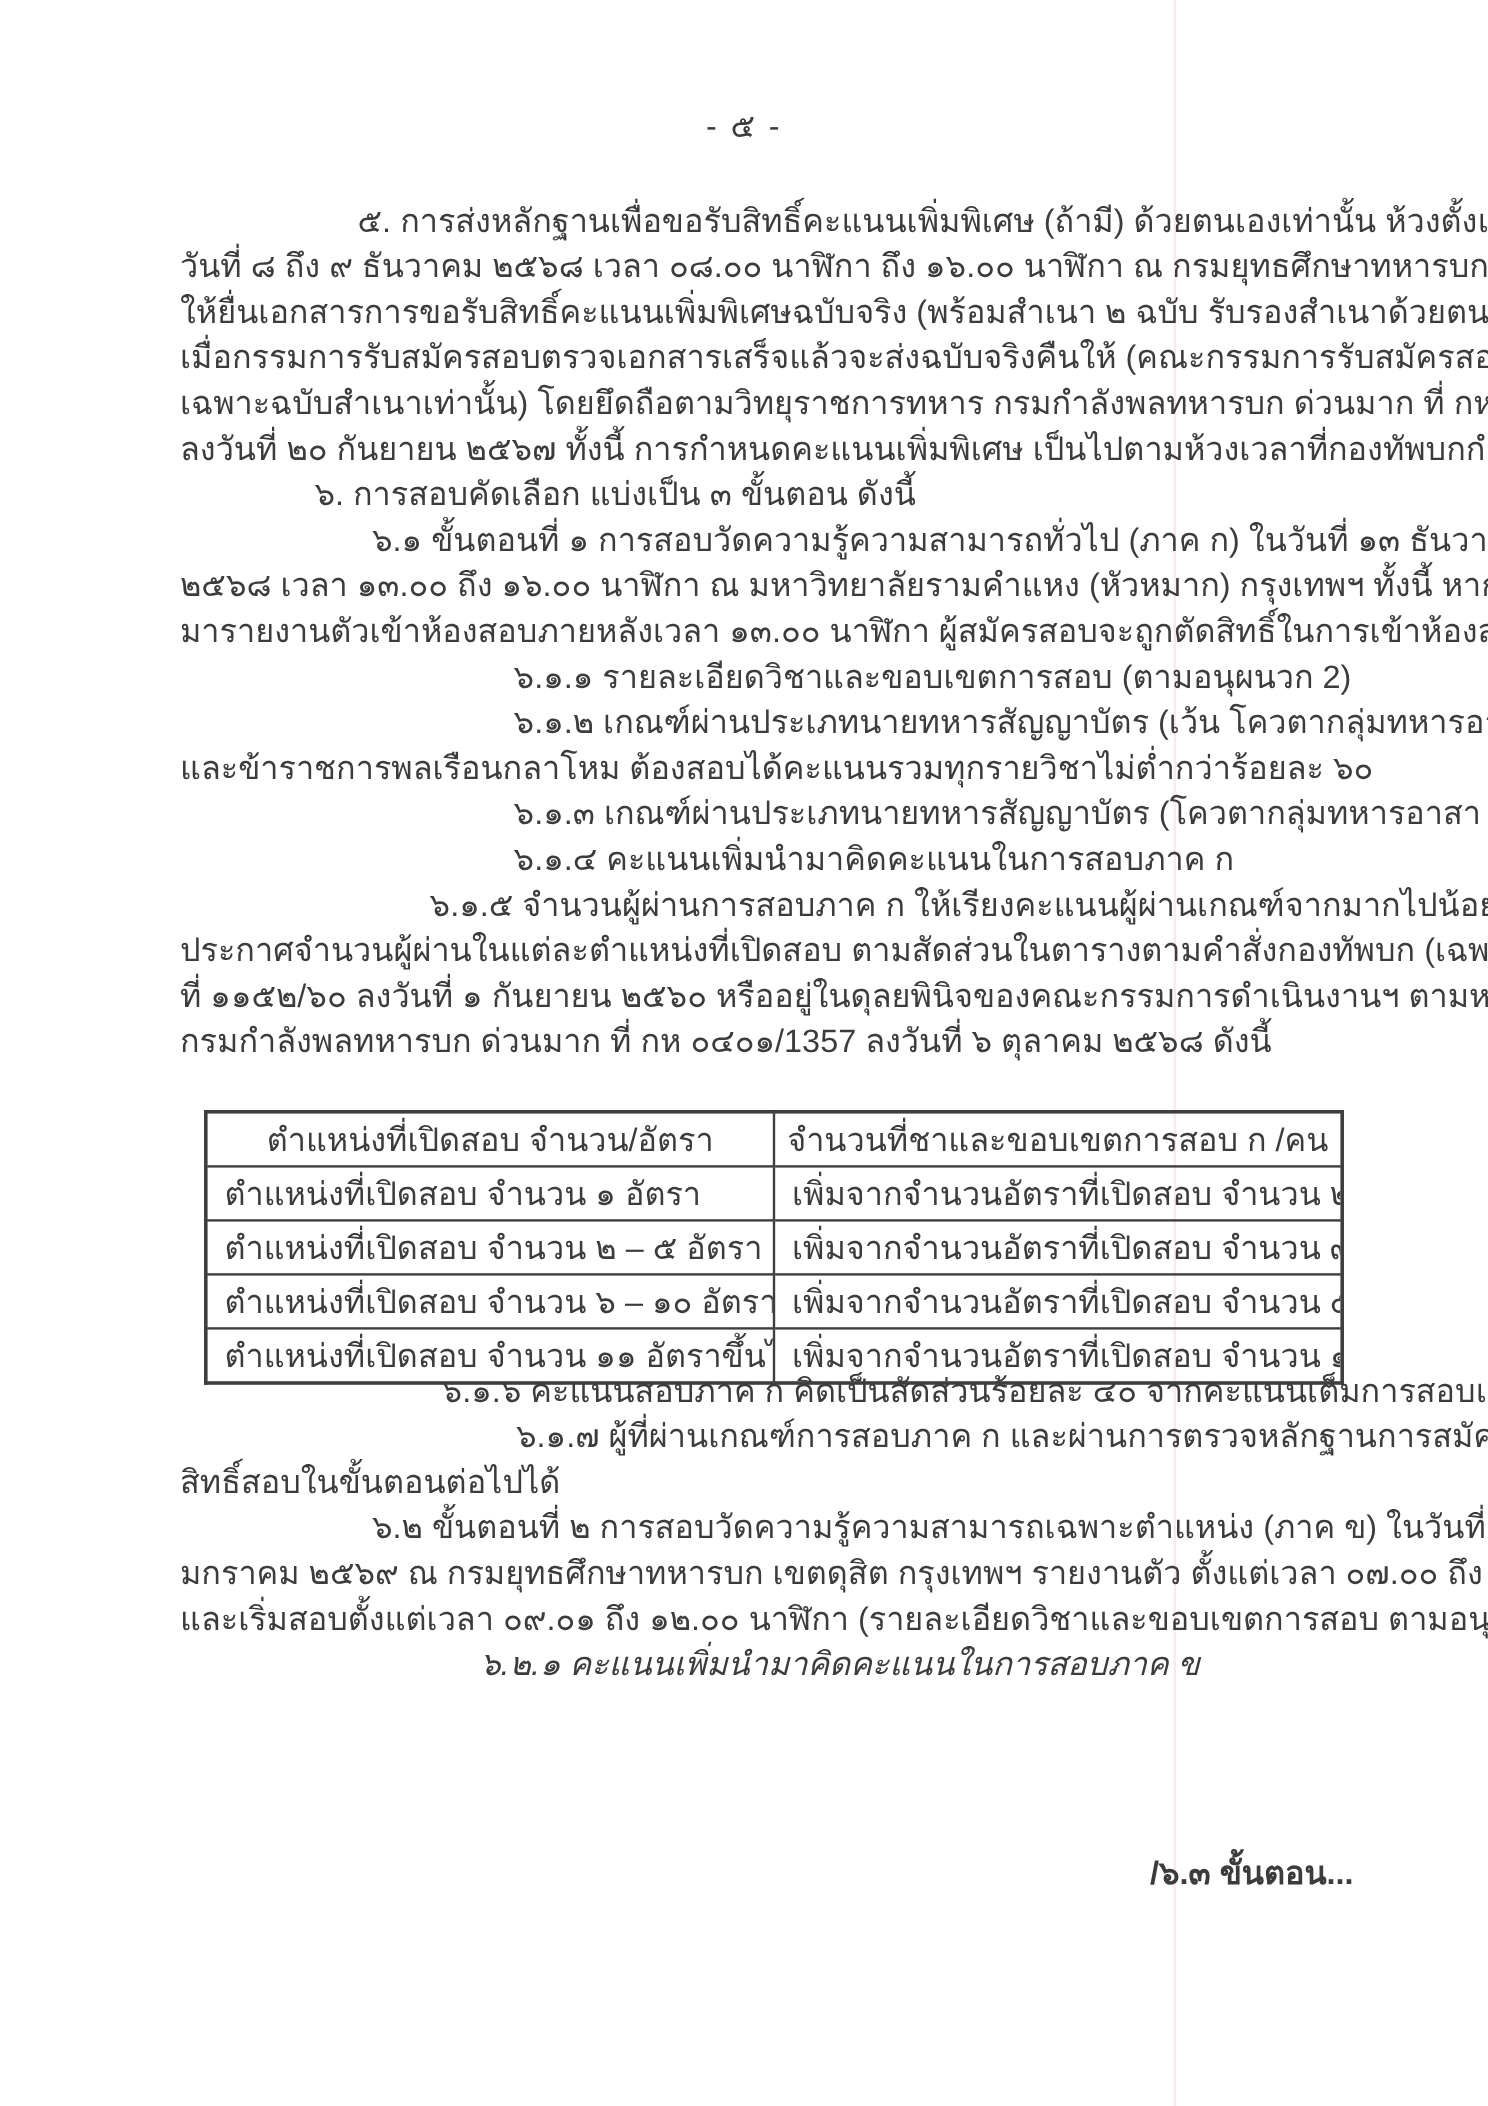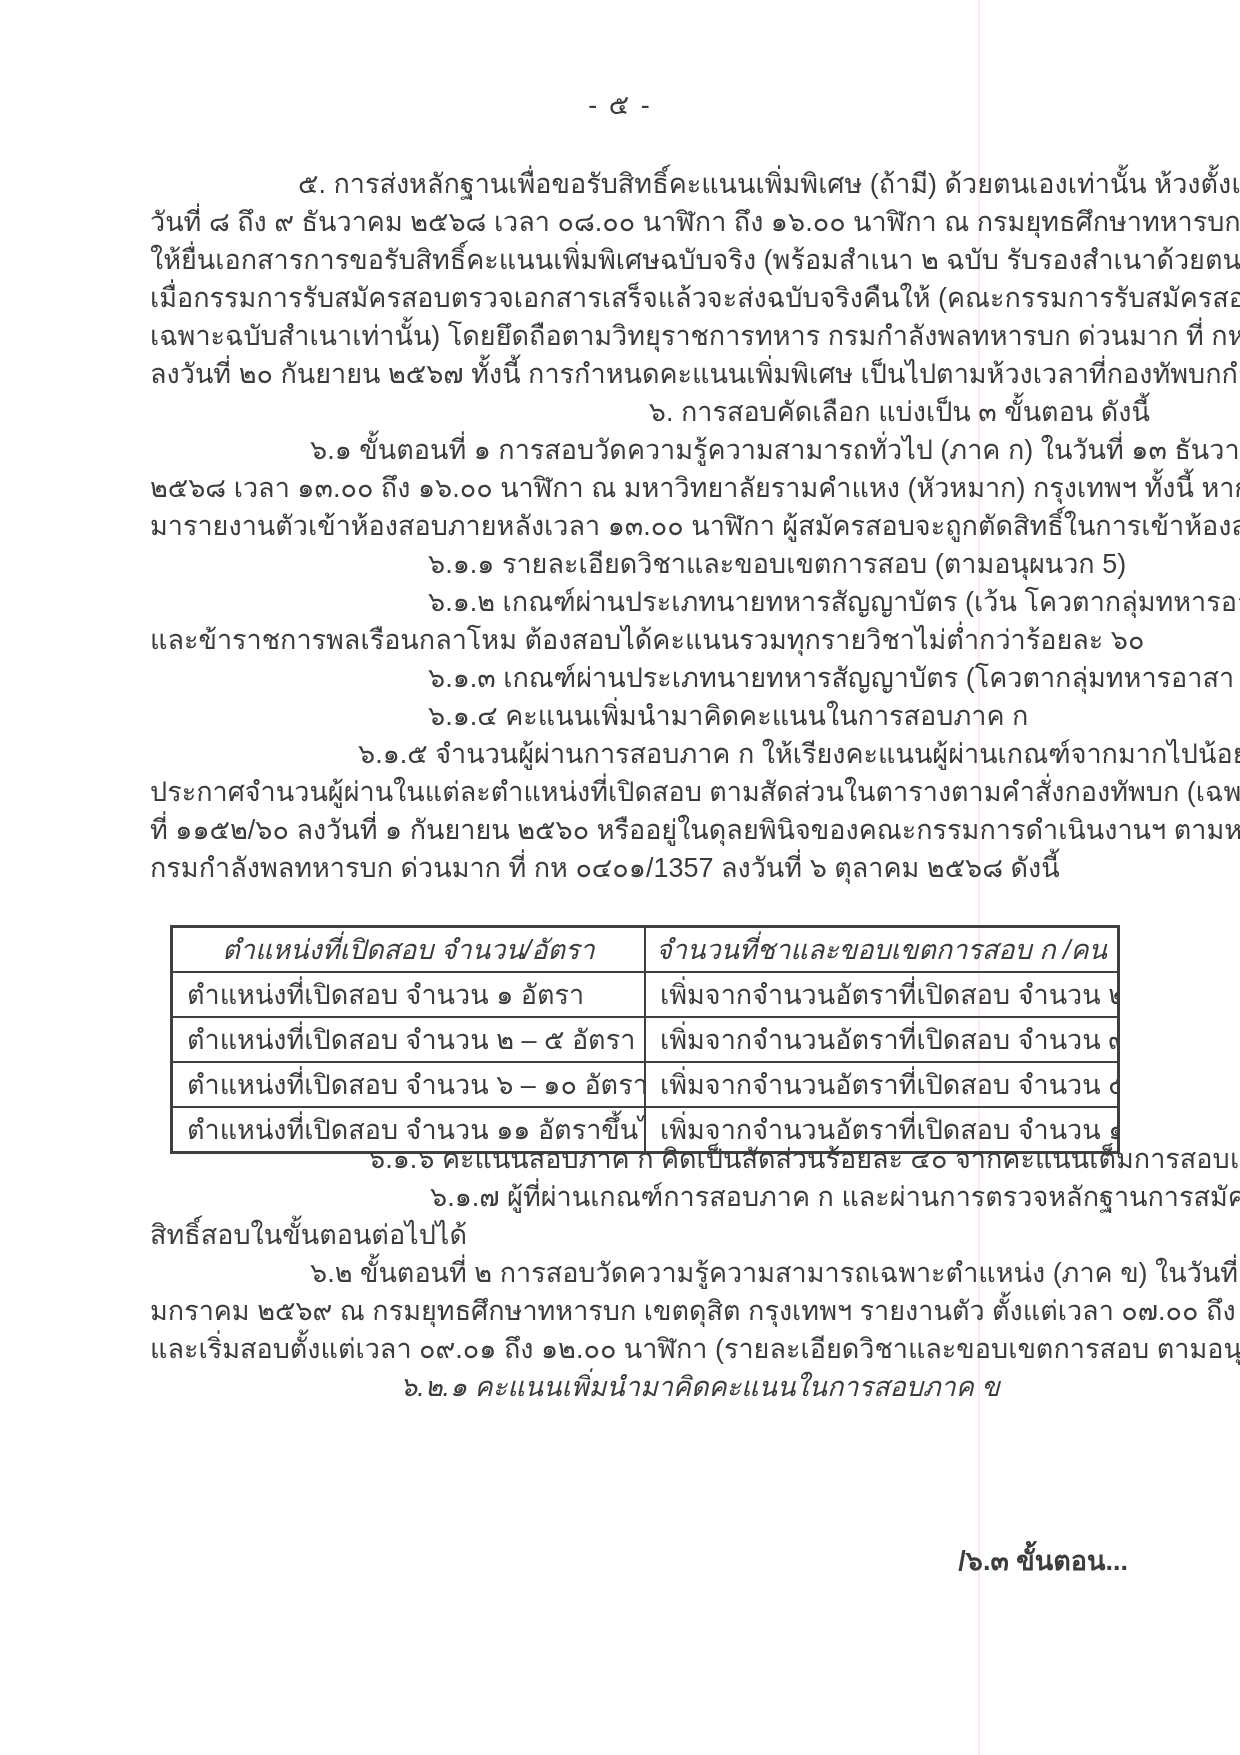--- a/index.html
+++ b/index.html
@@ -19,41 +19,41 @@
   }
   .page-number{
     position:absolute;top:86px;left:0;width:1240px;height:38px;
     line-height:38px;text-align:center;letter-spacing:2px;
   }
   .textblock{position:absolute;left:150px;width:1000px;}
   .tb1{top:165px;}
   .tb2{top:1140px;}
   .line{height:38px;line-height:38px;white-space:nowrap;text-align:left;}
   
-  .i112{padding-left:112px;text-align:right;}
+  .i112{padding-left:112px;}
   .i148{padding-left:148px;}
   .i160{padding-left:160px;}
   .i208{padding-left:208px;}
   .i218{padding-left:218px;}
   .i250{padding-left:250px;font-style:italic;}
   .i278{padding-left:278px;}
   .i280{padding-left:280px;}
   .quota-table{
     position:absolute;top:925px;left:170px;width:950px;
     border-collapse:collapse;table-layout:fixed;
   }
   .quota-table th,.quota-table td{
     border:2px solid #3f3f3f;
     font-weight:normal;
     font-size:27px;
     padding:0;
     overflow:hidden;
     white-space:nowrap;
   }
-  .quota-table th{height:40px;text-align:center;vertical-align:middle;font-style:italic;}
+  .quota-table th{height:40px;text-align:center;vertical-align:middle;}
   .quota-table td{height:39px;text-align:left;vertical-align:middle;padding-left:14px;}
   .quota-table{border:3px solid #3f3f3f;}
   .col-half{width:50%;}
   .footer-note{
     position:absolute;top:1542px;right:112px;height:38px;line-height:38px;
     white-space:nowrap;text-align:center;font-weight:bold;
   }
 </style>
 </head>
 <body>
@@ -70,21 +70,21 @@
     <div class="line">เมื่อกรรมการรับสมัครสอบตรวจเอกสารเสร็จแล้วจะส่งฉบับจริงคืนให้ (คณะกรรมการรับสมัครสอบจะเก็บ</div>
     <div class="line">เฉพาะฉบับสำเนาเท่านั้น) โดยยึดถือตามวิทยุราชการทหาร กรมกำลังพลทหารบก ด่วนมาก ที่ กห ๐๔๐๑/๑๐๕๖</div>
     <div class="line">ลงวันที่ ๒๐ กันยายน ๒๕๖๗ ทั้งนี้ การกำหนดคะแนนเพิ่มพิเศษ เป็นไปตามห้วงเวลาที่กองทัพบกกำหนด</div>
 
     <div class="line i112">๖. การสอบคัดเลือก แบ่งเป็น ๓ ขั้นตอน ดังนี้</div>
 
     <div class="line i160">๖.๑ ขั้นตอนที่ ๑ การสอบวัดความรู้ความสามารถทั่วไป (ภาค ก) ในวันที่ ๑๓ ธันวาคม</div>
     <div class="line">๒๕๖๘ เวลา ๑๓.๐๐ ถึง ๑๖.๐๐ นาฬิกา ณ มหาวิทยาลัยรามคำแหง (หัวหมาก) กรุงเทพฯ ทั้งนี้ หากผู้สมัครสอบ</div>
     <div class="line">มารายงานตัวเข้าห้องสอบภายหลังเวลา ๑๓.๐๐ นาฬิกา ผู้สมัครสอบจะถูกตัดสิทธิ์ในการเข้าห้องสอบทันที</div>
 
-    <div class="line i278">๖.๑.๑ รายละเอียดวิชาและขอบเขตการสอบ (ตามอนุผนวก 5)</div>
+    <div class="line i278">๖.๑.๑ รายละเอียดวิชาและขอบเขตการสอบ (ตามอนุผนวก 2)</div>
 
     <div class="line i278">๖.๑.๒ เกณฑ์ผ่านประเภทนายทหารสัญญาบัตร (เว้น โควตากลุ่มทหารอาสา กลุ่ม ๘)</div>
     <div class="line">และข้าราชการพลเรือนกลาโหม ต้องสอบได้คะแนนรวมทุกรายวิชาไม่ต่ำกว่าร้อยละ ๖๐</div>
 
     <div class="line i278">๖.๑.๓ เกณฑ์ผ่านประเภทนายทหารสัญญาบัตร (โควตากลุ่มทหารอาสา กลุ่ม ๘)</div>
 
     <div class="line i278">๖.๑.๔ คะแนนเพิ่มนำมาคิดคะแนนในการสอบภาค ก</div>
 
     <div class="line i208">๖.๑.๕ จำนวนผู้ผ่านการสอบภาค ก ให้เรียงคะแนนผู้ผ่านเกณฑ์จากมากไปน้อย และ</div>
     <div class="line">ประกาศจำนวนผู้ผ่านในแต่ละตำแหน่งที่เปิดสอบ ตามสัดส่วนในตารางตามคำสั่งกองทัพบก (เฉพาะ)</div>

